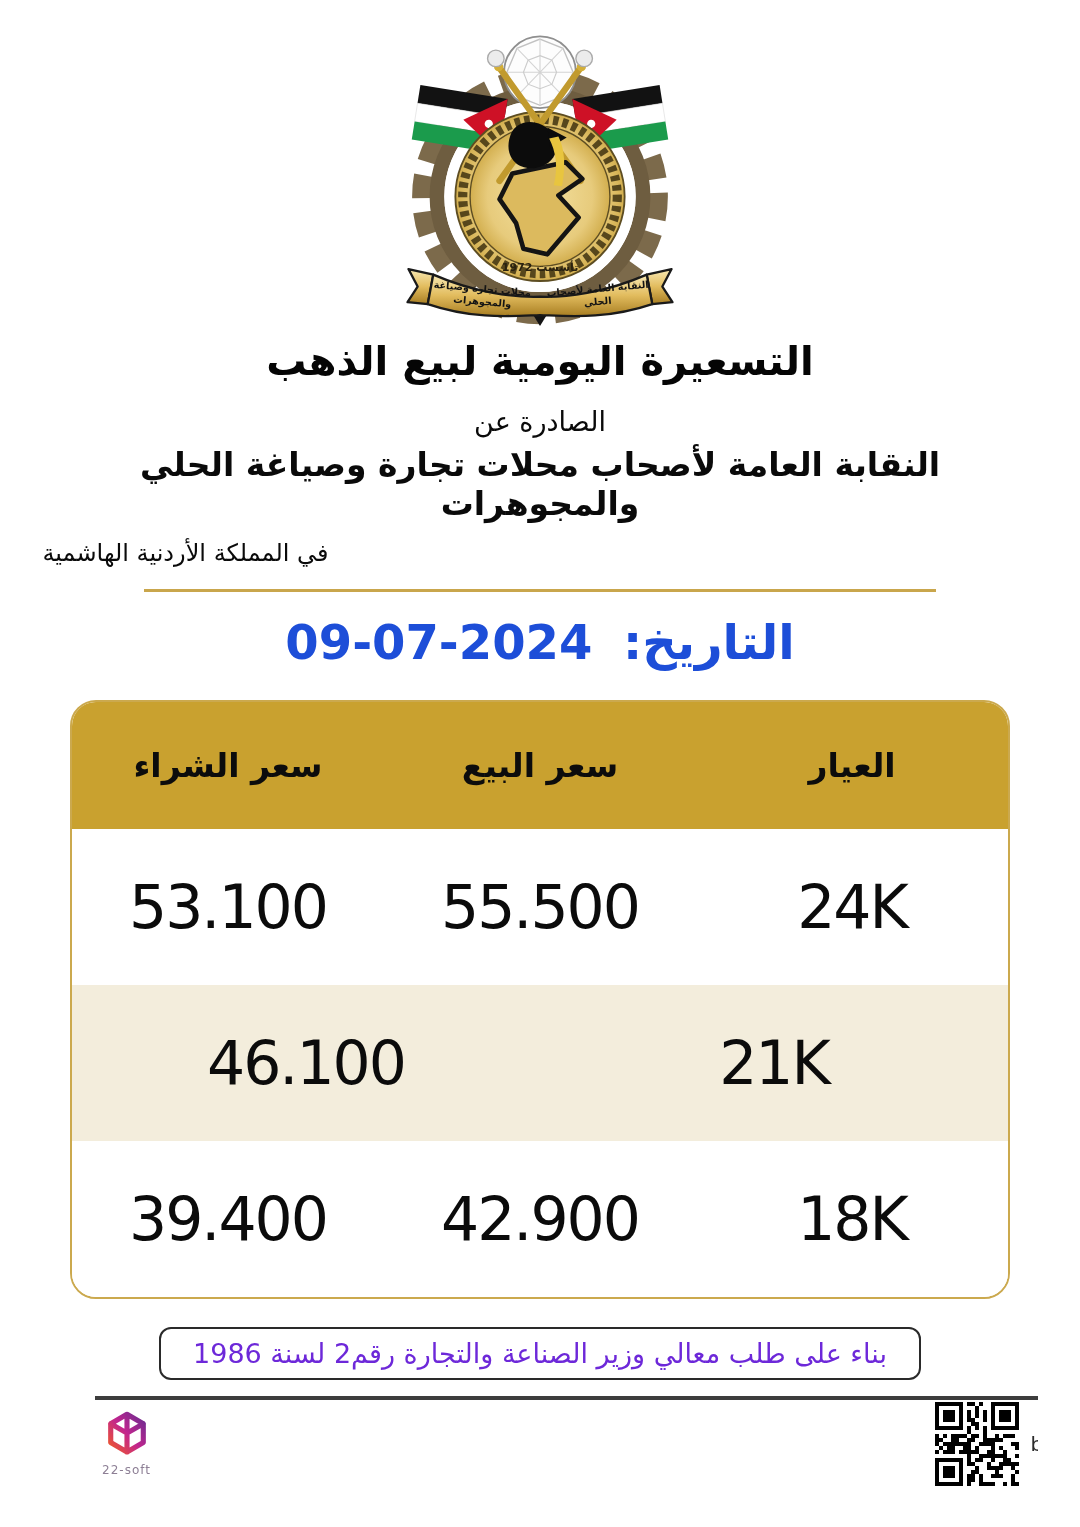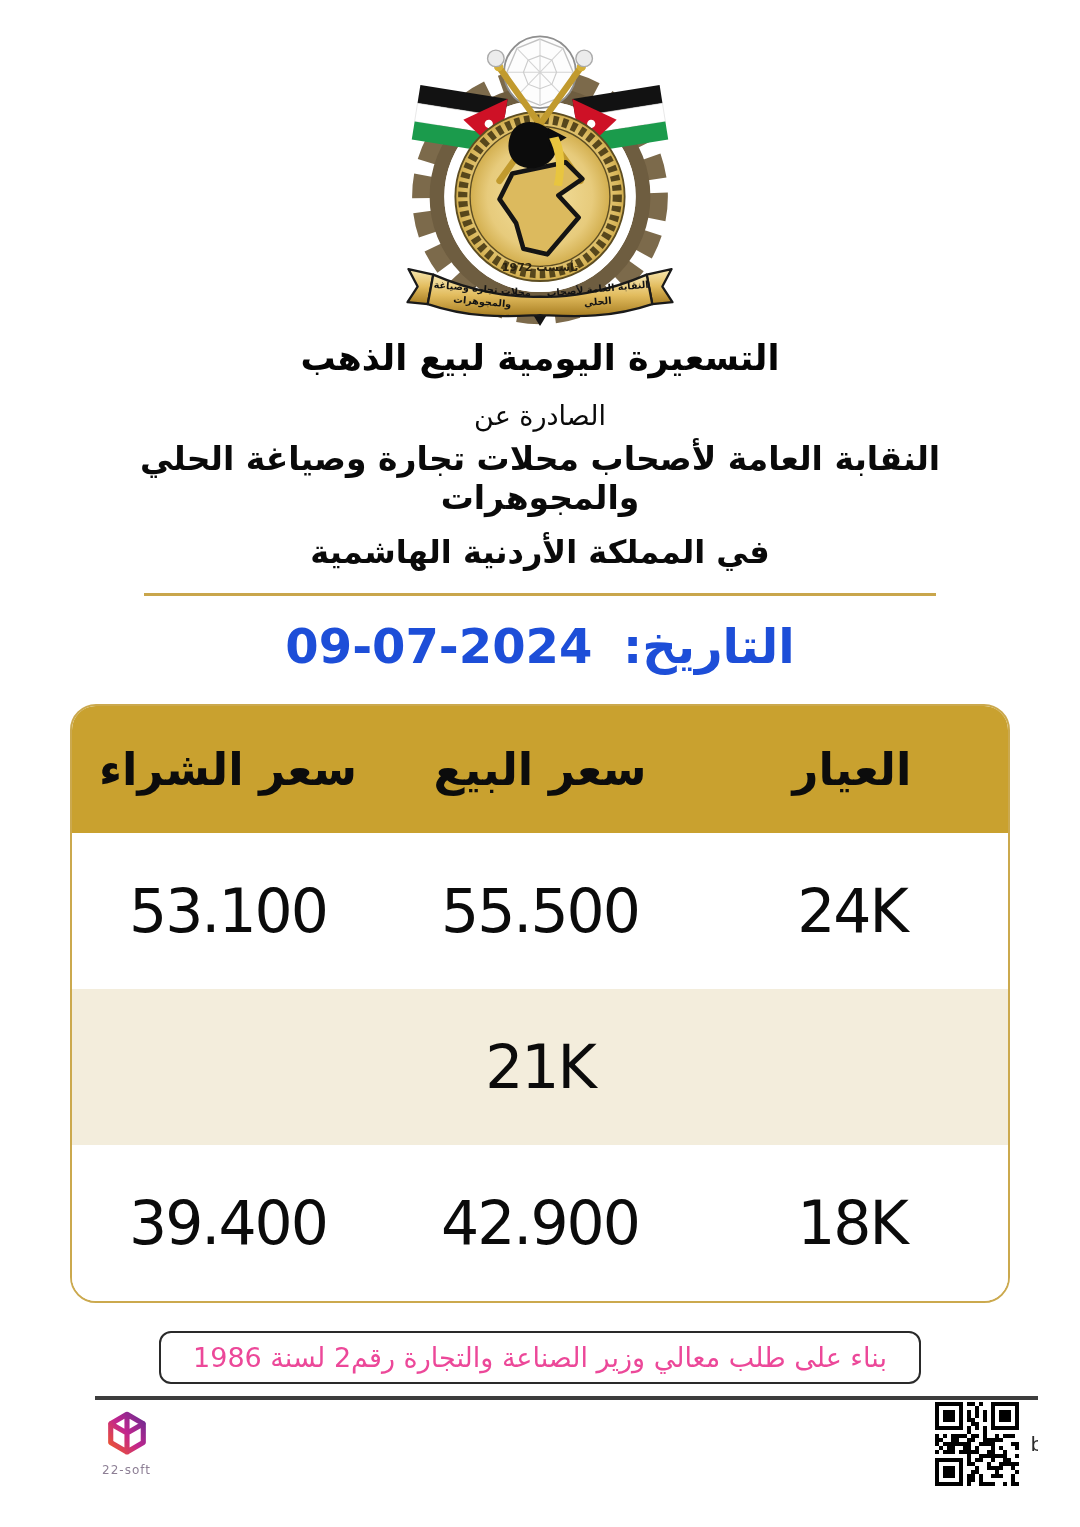--- a/index.html
+++ b/index.html
@@ -2,42 +2,42 @@
 <html lang="ar"><head>
 <meta charset="utf-8">
 <style>
   html,body{margin:0;padding:0;background:#fff;}
   .page{
     width:995px;height:1527px;margin:0 auto;position:relative;
     background:#fff;font-family:"DejaVu Sans",sans-serif;color:#000;overflow:hidden;
   }
   .logo-wrap{text-align:center;padding-top:22px;line-height:0;}
   .logo-wrap svg{width:276px;height:312px;}
-  .title{ text-align:center;direction:rtl;font-size:35px;font-weight:800;margin-top:4px;letter-spacing:-1px;color:#050505;}
+  .title{ text-align:center;direction:rtl;font-size:40px;font-weight:800;margin-top:4px;letter-spacing:-1px;color:#050505;}
   .issued{ text-align:center;direction:rtl;font-size:27px;margin-top:22px;color:#0a0a0a;}
   .org{ text-align:center;direction:rtl;font-size:33px;font-weight:700;margin-top:8px;color:#0a0a0a;}
-  .region{ text-align:center;direction:rtl;font-size:32px;font-weight:700;margin-top:16px;color:#0a0a0a;}
+  .region{ text-align:left;direction:rtl;font-size:24px;font-weight:400;margin-top:16px;color:#0a0a0a;}
   .divider{width:792px;height:3px;background:#C9A64C;margin:22px auto 0;}
   .date-line{text-align:center;direction:rtl;font-size:48px;font-weight:800;margin-top:22px;color:#1d4ed8;}
   .date-line .date-value{direction:ltr;unicode-bidi:embed;margin-right:14px;}
 
   .price-table{
     width:936px;margin:30px auto 0;border:2px solid #CBA94E;border-radius:26px;overflow:hidden;
     background:#fff;
   }
   .thead{display:flex;direction:rtl;align-items:center;height:127px;background:#C9A12F;border-radius:22px 22px 0 0;}
-  .thead .cell{font-size:45px;font-weight:800;color:#0c0c0c;}
+  .thead .cell{font-size:33px;font-weight:800;color:#0c0c0c;}
   .trow{display:flex;direction:rtl;align-items:center;height:156px;background:#fff;}
   .trow.alt{background:#F3EDDC;}
   .cell{flex:1;text-align:center;}
   .trow .cell{font-size:60px;font-weight:400;letter-spacing:-2px;color:#0b0b0b;}
 
   .note-box{
     width:fit-content;margin:28px auto 0;direction:rtl;text-align:center;
-    border:2.5px solid #2a2a2a;border-radius:12px;padding:9px 32px;font-size:27px;color:#ec4899;
+    border:2.5px solid #2a2a2a;border-radius:12px;padding:9px 32px;font-size:27px;color:#6d28d9;
   }
 
   .footer-line{position:absolute;left:52px;top:1396px;width:956px;height:4px;background:#3d3d3d;}
   .brand{position:absolute;left:52px;top:1410px;width:64px;text-align:center;}
   .brand svg{width:44px;height:48px;}
   .brand .brand-label{font-size:12px;color:#8d7f95;letter-spacing:1px;margin-top:1px;}
   .qr-area{position:absolute;left:892px;top:1402px;display:flex;align-items:center;gap:12px;}
   .qr-area svg{width:84px;height:84px;}
   .qr-caption{font-size:20px;color:#2b2b2b;white-space:nowrap;}
 </style>
@@ -148,20 +148,21 @@
       <div class="cell">سعر البيع</div>
       <div class="cell">سعر الشراء</div>
     </div>
     <div class="trow">
       <div class="cell">24K</div>
       <div class="cell">55.500</div>
       <div class="cell">53.100</div>
     </div>
     <div class="trow alt">
       <div class="cell">21K</div>
+      <div class="cell">46.100</div>
     </div>
     <div class="trow">
       <div class="cell">18K</div>
       <div class="cell">42.900</div>
       <div class="cell">39.400</div>
     </div>
   </div>
 
   <div class="note-box">بناء على طلب معالي وزير الصناعة والتجارة رقم2 لسنة 1986</div>
 

